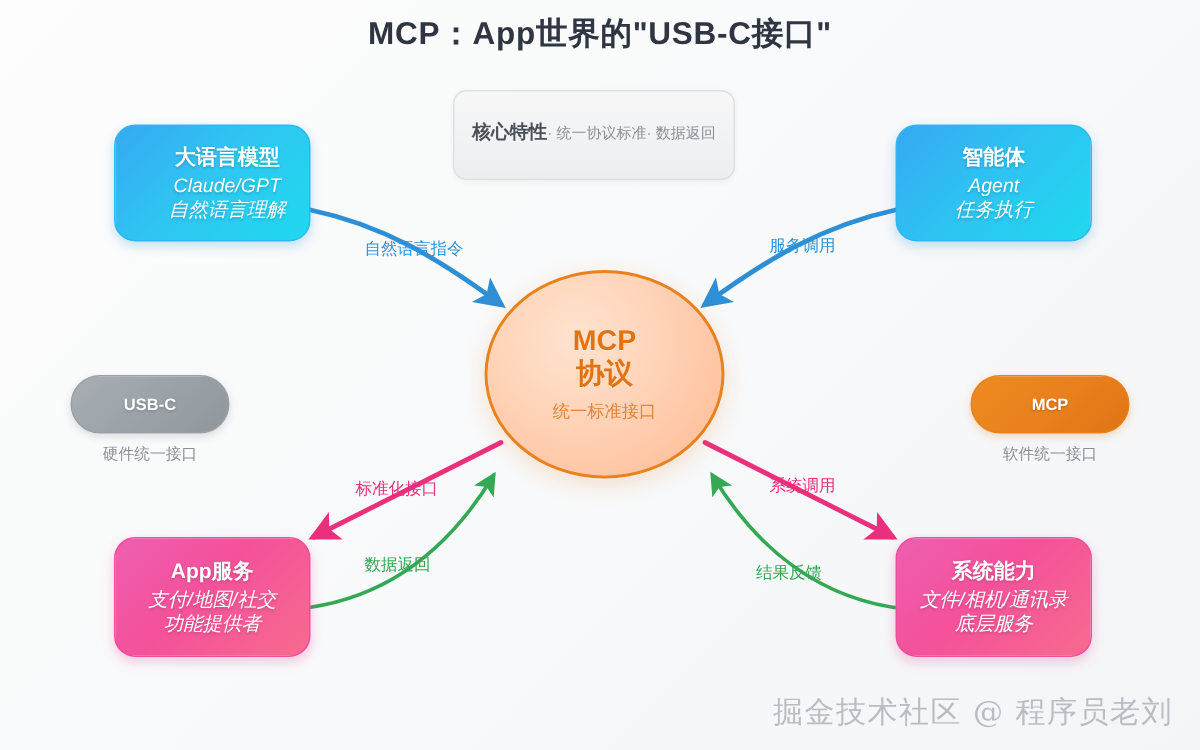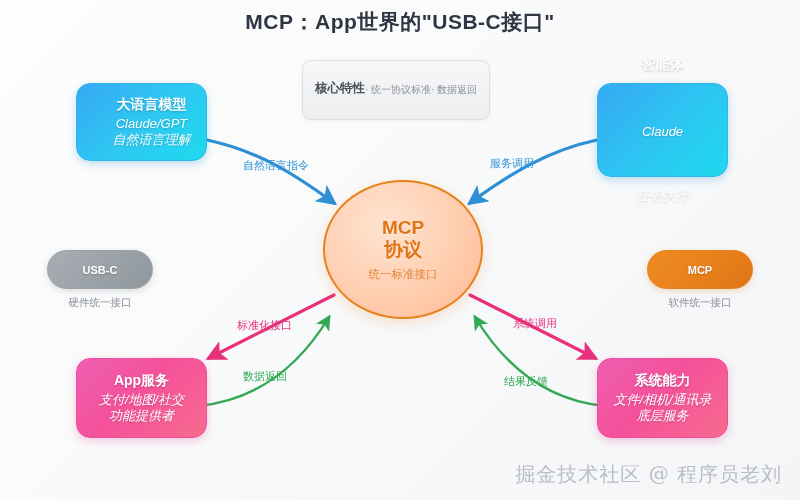--- a/index.html
+++ b/index.html
@@ -65,25 +65,24 @@
   }
 
   .node-llm {
     left: 76px; top: 83px; width: 131px; height: 78px;
     background: linear-gradient(135deg, #36a9f2 0%, #2fc6f2 48%, #1fd9ee 100%);
     border: 1.6px solid #2fb6ef;
     box-shadow: 0 3px 8px rgba(40,150,220,.28);
     padding-left: 20px;
   }
   .node-agent {
-    left: 597px; top: 83px; width: 131px; height: 94px;
+    left: 597px; top: 83px; width: 131px; height: 78px;
     background: linear-gradient(135deg, #36a9f2 0%, #2ec3f2 48%, #1fd9ee 100%);
     border: 1.6px solid #2fb6ef;
     box-shadow: 0 3px 8px rgba(40,150,220,.28);
-    gap: 48px;
   }
   .node-app {
     left: 76px; top: 358px; width: 131px; height: 80px;
     background: linear-gradient(135deg, #ee5fb0 0%, #f4519a 45%, #f76b8f 100%);
     border: 1.6px solid #ee4c9c;
     box-shadow: 0 3px 8px rgba(230,70,150,.28);
   }
   .node-sys {
     left: 597px; top: 358px; width: 131px; height: 80px;
     background: linear-gradient(135deg, #ee5fb0 0%, #f4519a 45%, #f76b8f 100%);
@@ -192,21 +191,21 @@
   .edge-label {
     position: absolute;
     font-size: 11px;
     white-space: nowrap;
   }
   .lbl-blue  { color: #2f93d8; }
   .lbl-pink  { color: #e8307d; }
   .lbl-green { color: #32a852; }
 
   #lbl-nl      { left: 243px; top: 158px; }
-  #lbl-svc     { left: 490px; top: 156px; }
+  #lbl-svc     { left: 513px; top: 156px; }
   #lbl-std     { left: 237px; top: 318px; }
   #lbl-data    { left: 243px; top: 369px; }
   #lbl-syscall { left: 513px; top: 316px; }
   #lbl-result  { left: 504px; top: 374px; }
 
   
   #watermark {
     position: absolute;
     right: 18px;
     bottom: 12px;
@@ -256,21 +255,21 @@
   </div>
 
   <div class="node node-llm">
     <div class="n-title">大语言模型</div>
     <div class="n-sub">Claude/GPT</div>
     <div class="n-sub">自然语言理解</div>
   </div>
 
   <div class="node node-agent">
     <div class="n-title">智能体</div>
-    <div class="n-sub">Claude</div>
+    <div class="n-sub">Agent</div>
     <div class="n-sub">任务执行</div>
   </div>
 
   <div class="node node-sys">
     <div class="n-title">系统能力</div>
     <div class="n-sub">文件/相机/通讯录</div>
     <div class="n-sub">底层服务</div>
   </div>
 
   <div class="node node-app">

